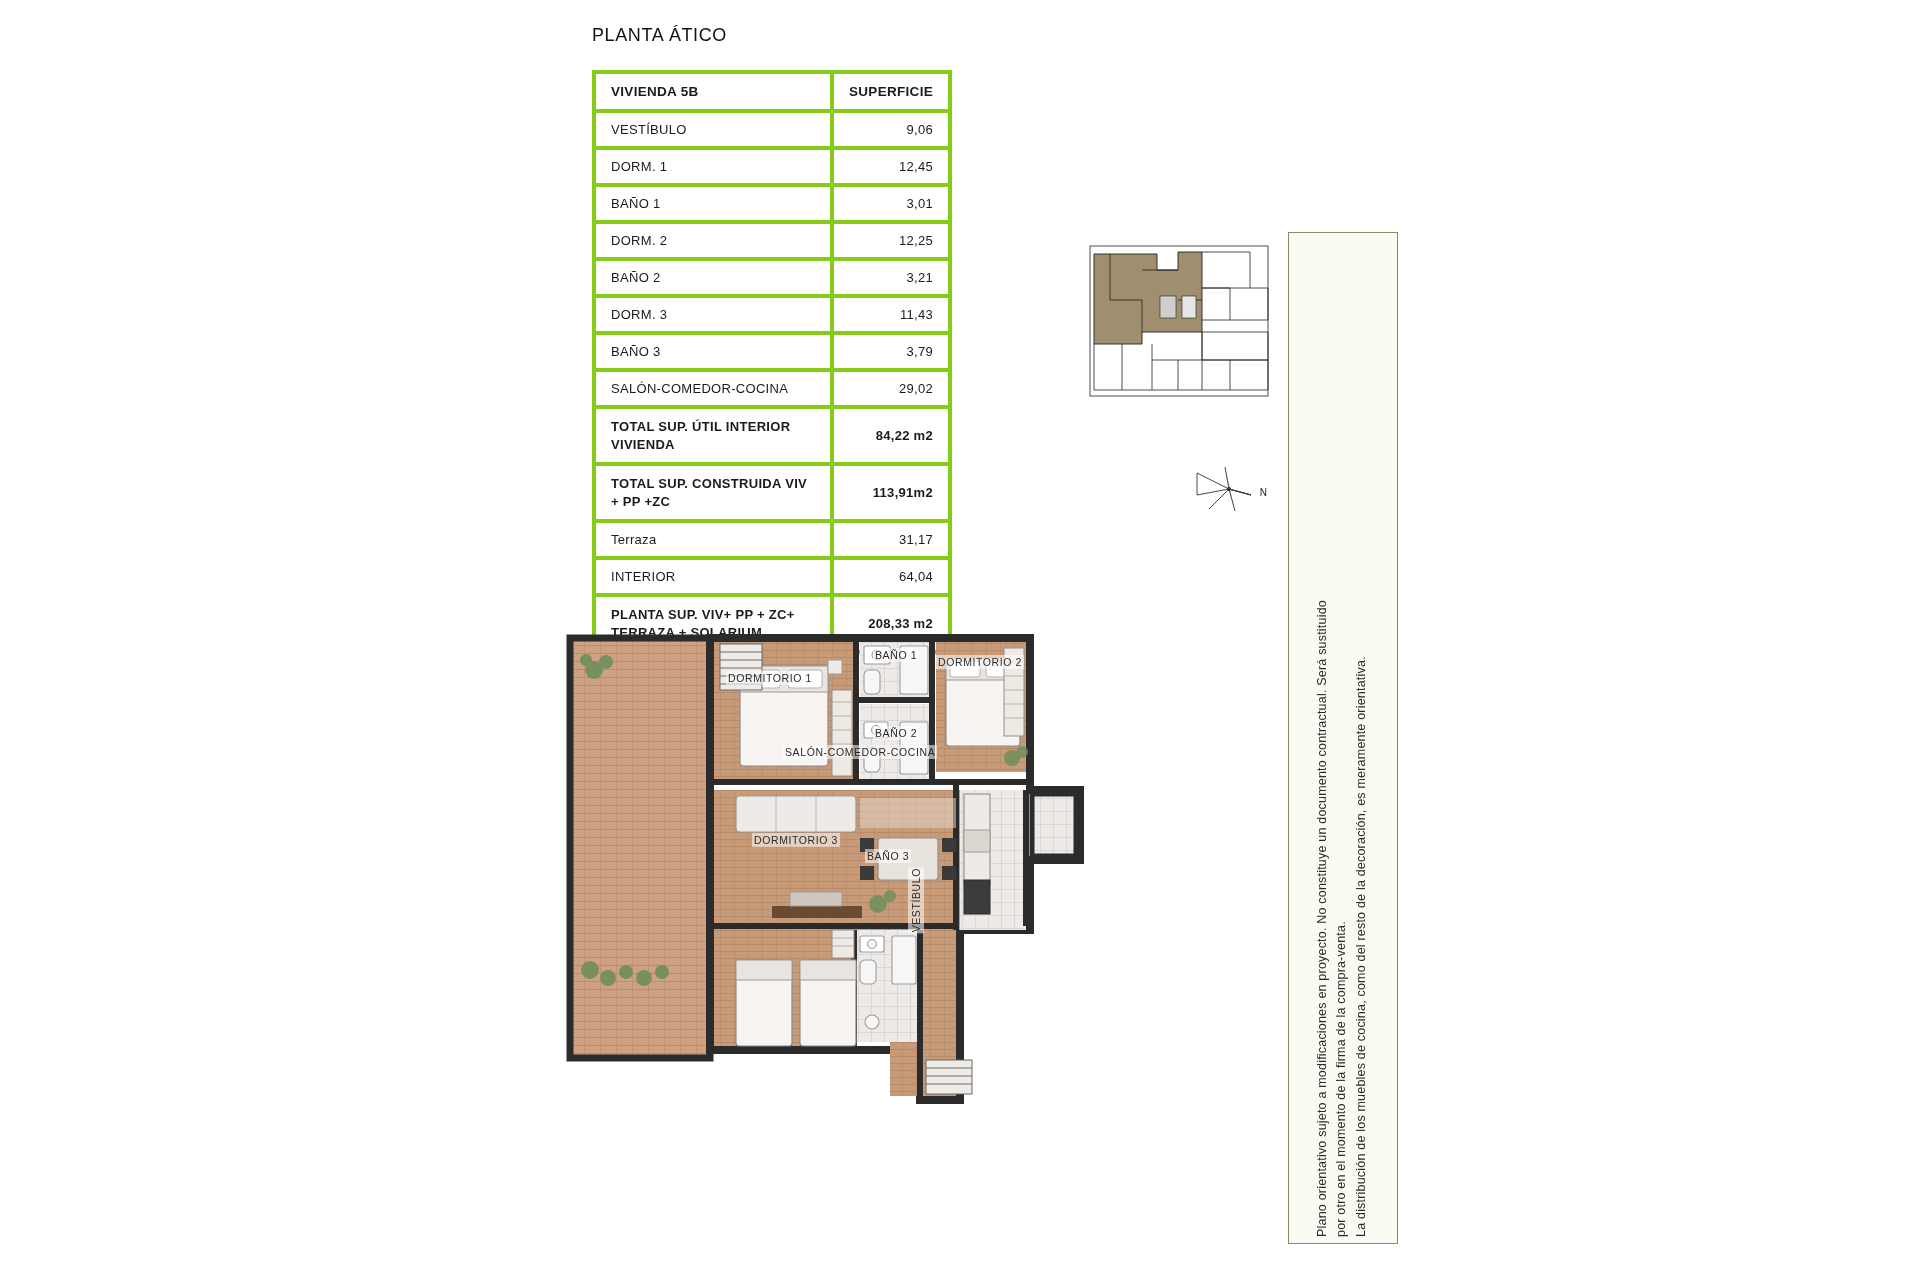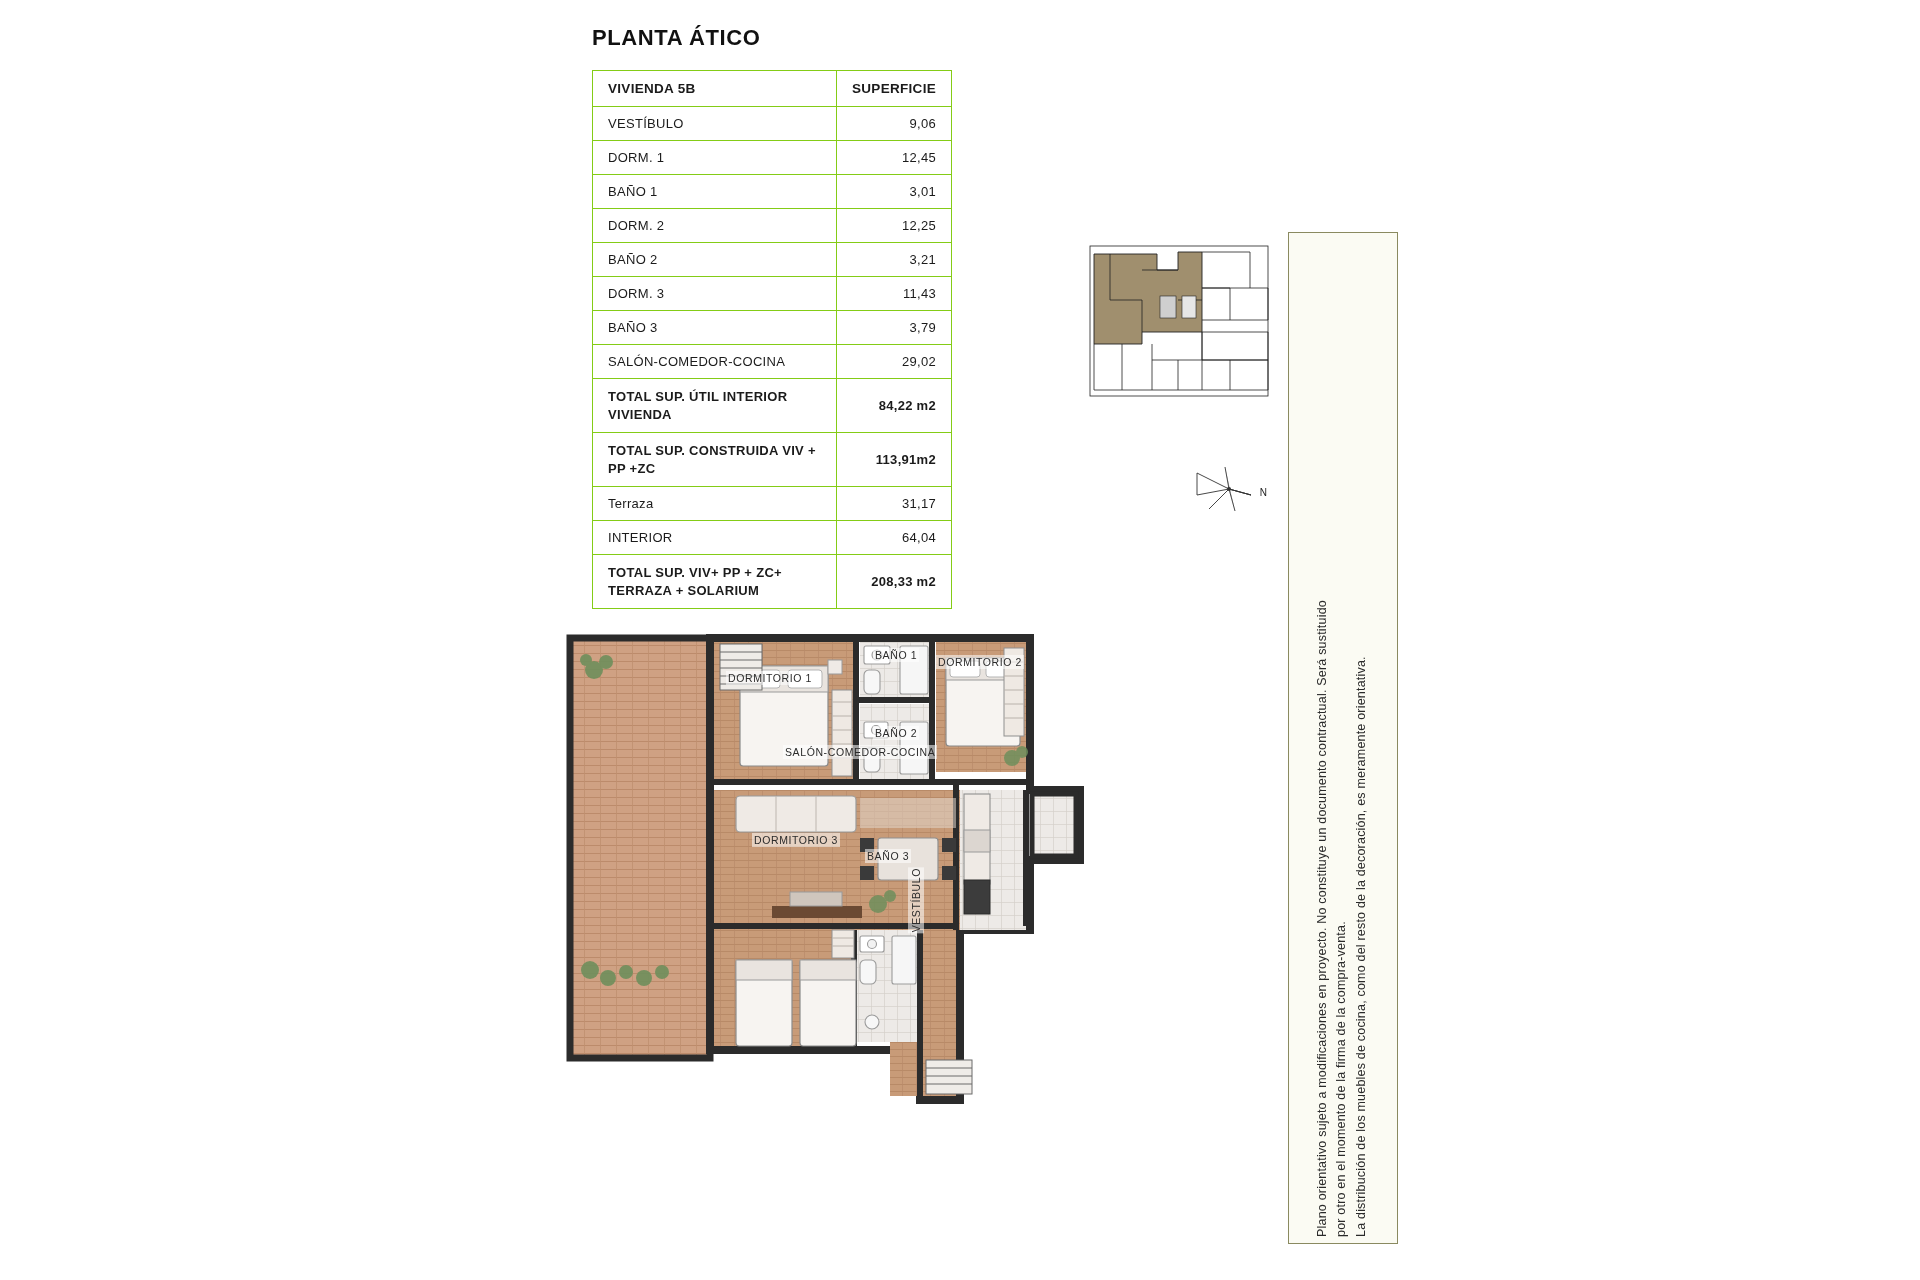--- a/index.html
+++ b/index.html
@@ -14,38 +14,38 @@
     font-family: "Liberation Sans", sans-serif;
     color: #1a1a1a;
     overflow: hidden;
   }
 
   
   #page-title {
     position: absolute;
     left: 592px;
     top: 25px;
-    font-size: 22px;
-    font-weight: bold;
+    font-size: 18px;
+    font-weight: normal;
     letter-spacing: 0.6px;
     color: #111;
   }
 
   
   #areas-table {
     position: absolute;
     left: 592px;
     top: 70px;
     width: 360px;
     border-collapse: collapse;
     font-size: 13px;
     color: #1b1b1b;
   }
   #areas-table td {
-    border: 1px solid #84cc16;
+    border: 4px solid #84cc16;
     padding: 9px 15px;
     vertical-align: middle;
     letter-spacing: 0.3px;
   }
   #areas-table td.name { width: 250px; }
   #areas-table td.value { text-align: right; }
   #areas-table tr.header td { font-weight: bold; font-size: 13.5px; padding-top: 10px; padding-bottom: 10px; }
   #areas-table tr.total td { font-weight: bold; }
   #areas-table tr.total td.name { line-height: 1.35; }
 
@@ -189,21 +189,21 @@
     </tr>
     <tr>
       <td class="name">Terraza</td>
       <td class="value">31,17</td>
     </tr>
     <tr>
       <td class="name">INTERIOR</td>
       <td class="value">64,04</td>
     </tr>
     <tr class="total">
-      <td class="name">TOTAL SUP. VIV+ PP + ZC+ TERRAZA + SOLARIUM</td>
+      <td class="name">PLANTA SUP. VIV+ PP + ZC+ TERRAZA + SOLARIUM</td>
       <td class="value">208,33 m2</td>
     </tr>
   </tbody>
 </table>
 
 <div id="keyplan">
   <svg width="205" height="175" viewBox="0 0 205 175">
     <g stroke="#222" stroke-width="0.8" fill="none">
 
       <rect x="8" y="6" width="178" height="150" fill="#ffffff"></rect>

